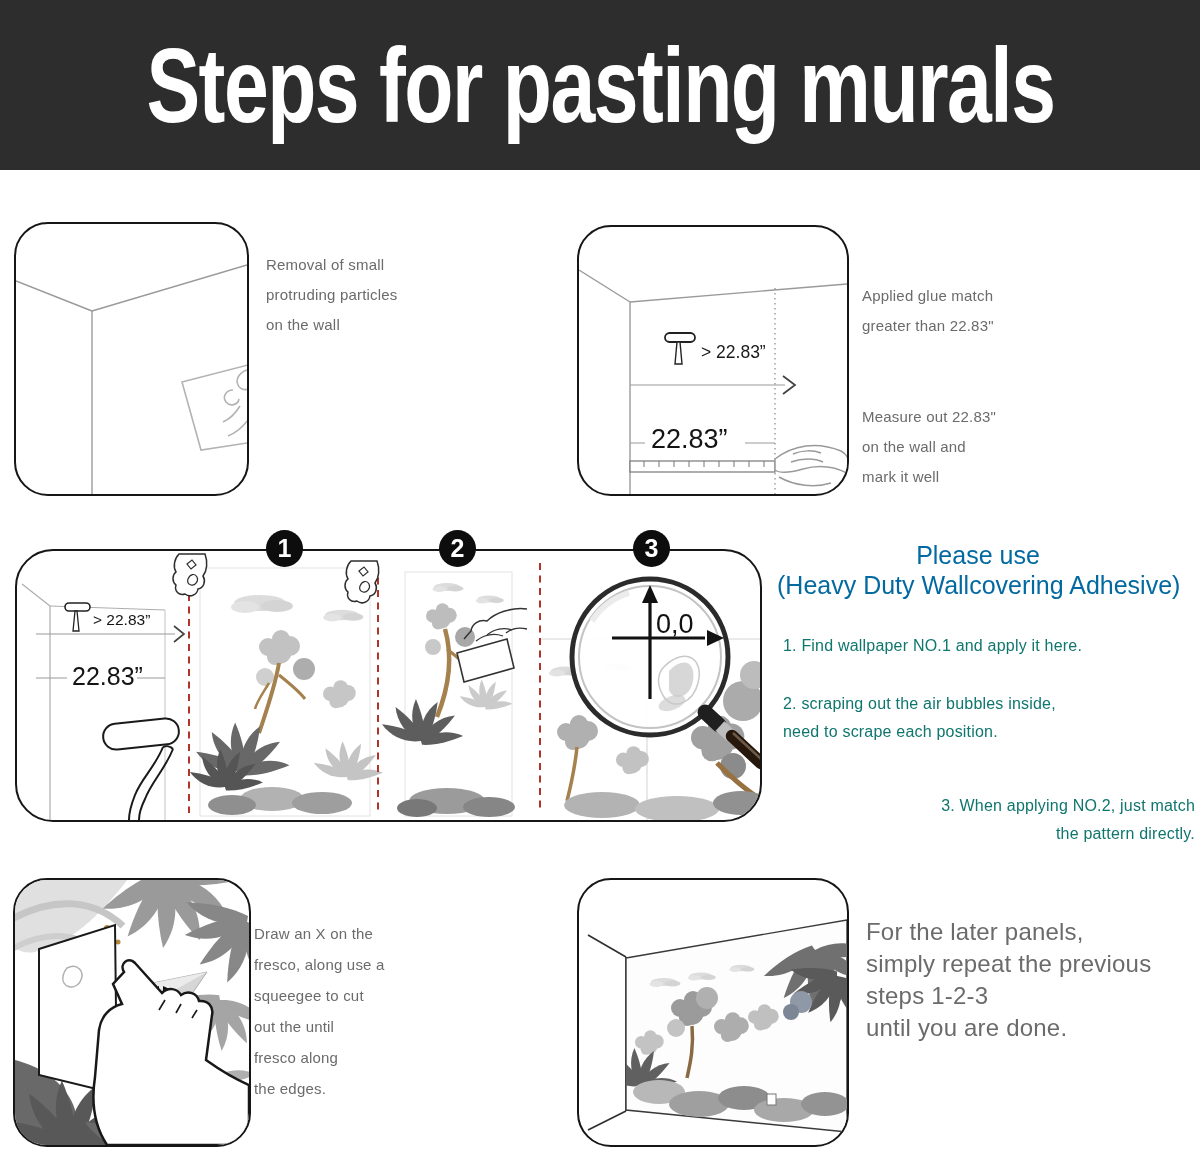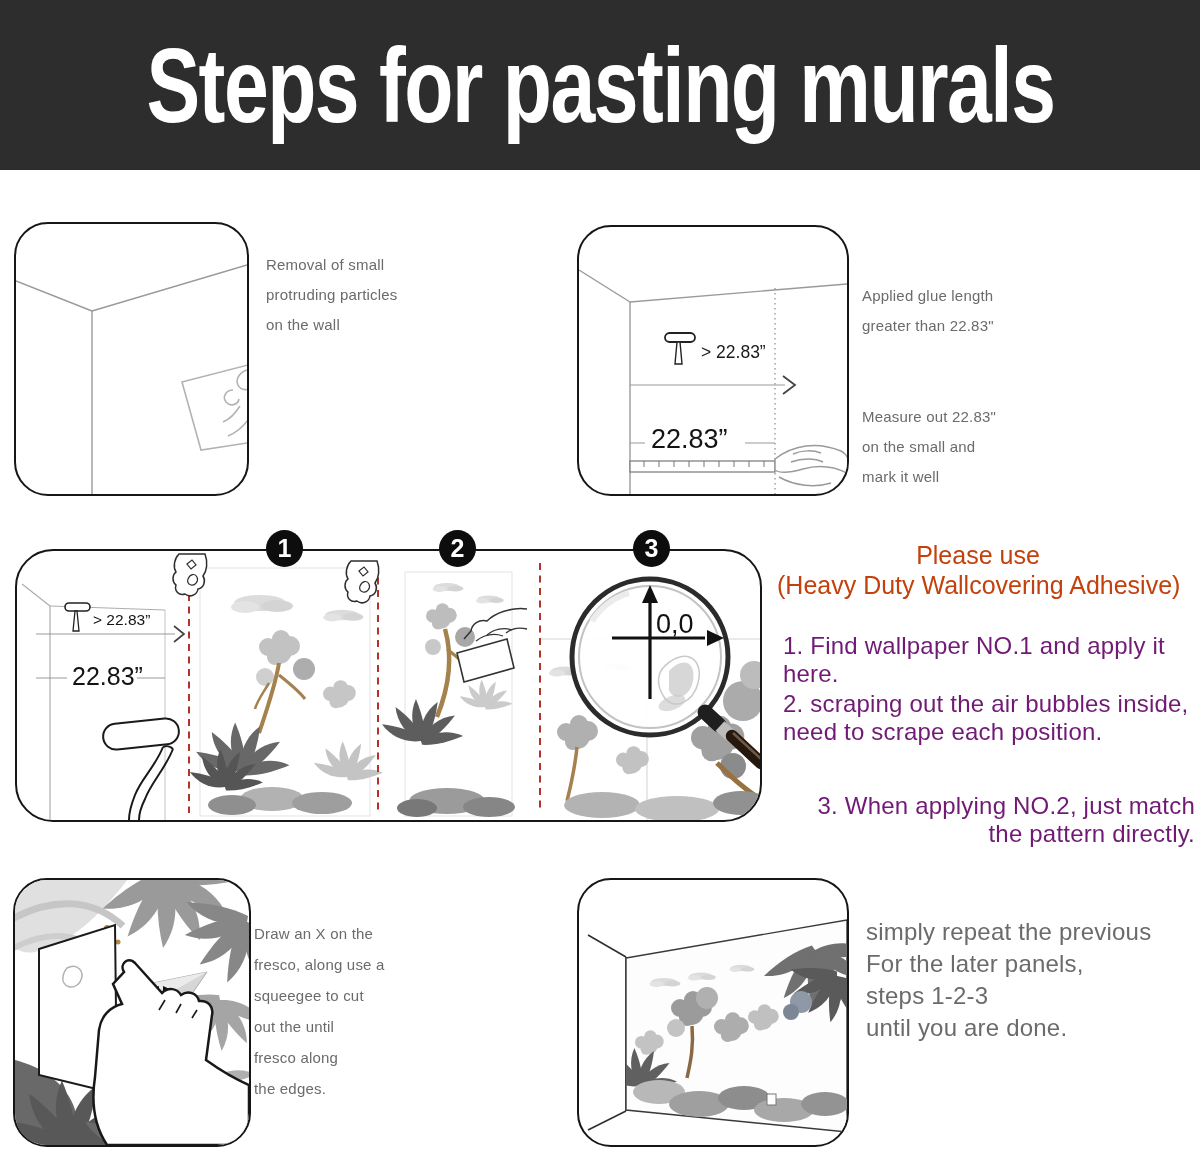--- a/index.html
+++ b/index.html
@@ -15,24 +15,24 @@
   .panel{position:absolute;left:15px;top:549px;width:743px;height:269px;border:2.5px solid #161616;
          border-radius:38px;background:#fff;overflow:hidden;}
   .box svg,.panel svg{display:block;width:100%;height:100%;}
   
   .cap{position:absolute;color:#6b6b6b;font-size:15px;line-height:30px;letter-spacing:.2px;}
   .cap div{white-space:nowrap;}
   
   .badge{position:absolute;width:37px;height:37px;border-radius:50%;background:#0d0d0d;color:#fff;
          display:flex;align-items:center;justify-content:center;font-size:25px;font-weight:bold;}
   
-  .adh-head{position:absolute;left:777px;top:540px;width:402px;text-align:center;color:#c2410c;
+  .adh-head{position:absolute;left:777px;top:540px;width:402px;text-align:center;color:#0369a1;
             font-size:25px;line-height:30px;}
   .adh-head div{white-space:nowrap;}
-  .instr{position:absolute;left:783px;width:412px;color:#701a75;font-size:24px;line-height:27.5px;
+  .instr{position:absolute;left:783px;width:412px;color:#0f766e;font-size:16px;line-height:27.5px;
          white-space:pre-line;letter-spacing:.2px;}
   .svg-label{font-family:"Liberation Sans",sans-serif;}
 </style>
 </head>
 <body>
 
 <div class="stage">
 
   <div class="banner">
     <h1>Steps for pasting murals</h1>
@@ -98,26 +98,26 @@
       </g>
       <g stroke="#9a9a9a" stroke-width="1.5" fill="#ffffff">
         <path d="M196,232 C214,218 238,214 262,224 C270,228 272,238 268,246 C254,239 238,238 224,242 C210,246 200,246 196,243 Z"></path>
         <path d="M214,227 c9,-4 20,-4 28,-1" fill="none"></path>
         <path d="M212,235 c11,-4 24,-4 32,0" fill="none"></path>
         <path d="M200,250 c16,9 36,11 52,6" fill="none"></path>
       </g>
     </svg>
   </div>
   <div class="cap" style="left:862px;top:281px;">
-    <div>Applied glue length</div>
+    <div>Applied glue match</div>
     <div>greater than 22.83"</div>
   </div>
   <div class="cap" style="left:862px;top:402px;">
     <div>Measure out 22.83"</div>
-    <div>on the small and</div>
+    <div>on the wall and</div>
     <div>mark it well</div>
   </div>
 
   <div class="panel">
     <svg viewBox="0 0 743 269">
       <defs>
         <g id="m-cloud">
             <ellipse rx="26" ry="8" fill="#dcdcdc"></ellipse>
             <ellipse cx="-15" cy="4" rx="14" ry="6" fill="#e3e3e3"></ellipse>
             <ellipse cx="17" cy="3" rx="16" ry="6" fill="#d4d4d4"></ellipse>
@@ -401,19 +401,19 @@
           <ellipse cx="120" cy="224" rx="30" ry="13" fill="#9f9f9f"></ellipse>
           <ellipse cx="165" cy="218" rx="26" ry="12" fill="#8d8d8d"></ellipse>
           <ellipse cx="205" cy="230" rx="30" ry="12" fill="#a8a8a8"></ellipse>
           <ellipse cx="246" cy="224" rx="24" ry="12" fill="#939393"></ellipse>
           <rect x="188" y="214" width="9" height="11" fill="#ffffff" stroke="#777" stroke-width="1"></rect>
         </g>
       </g>
     </svg>
   </div>
   <div class="cap" style="left:866px;top:916px;font-size:24px;line-height:32px;">
+    <div>For the later panels,</div>
     <div>simply repeat the previous</div>
-    <div>For the later panels,</div>
     <div>steps 1-2-3</div>
     <div>until you are done.</div>
   </div>
 
 </div>
 
 </body></html>

